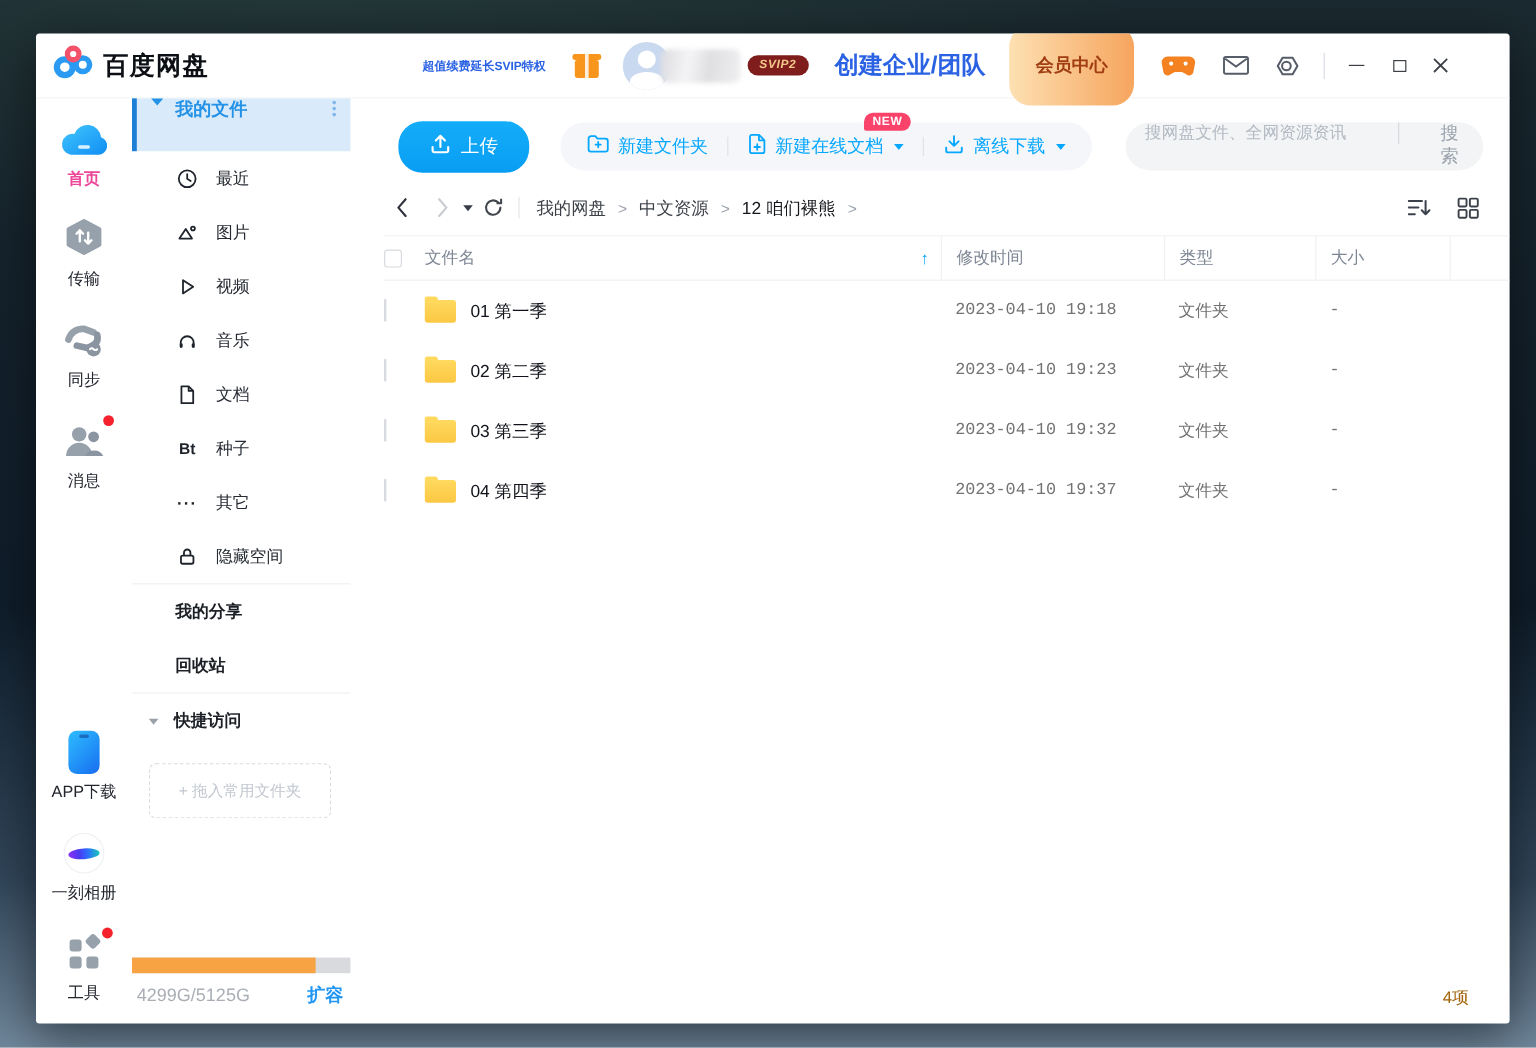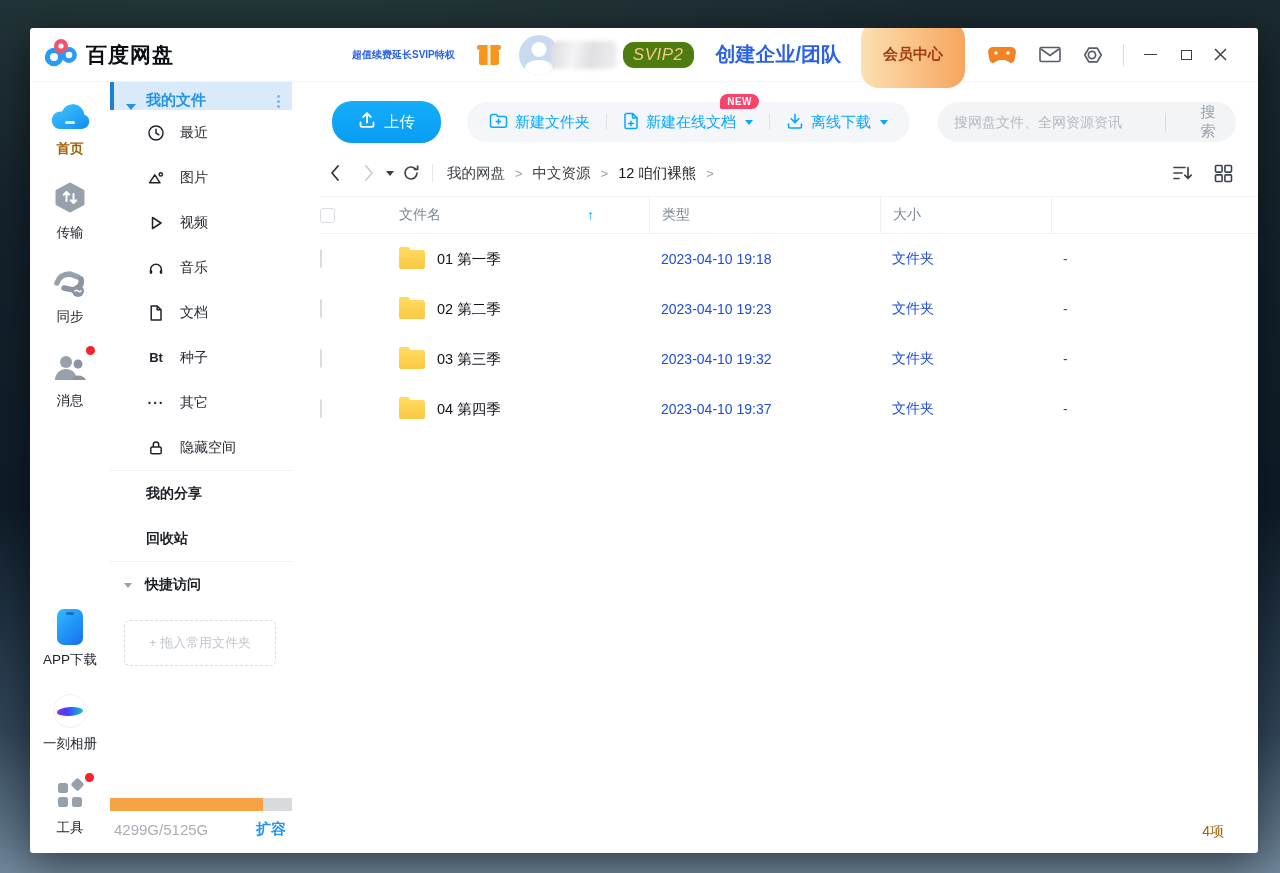--- a/index.html
+++ b/index.html
@@ -21,47 +21,47 @@
   .app-title{ font-size:21px; font-weight:bold; color:#0c0f14; margin-left:8px; letter-spacing:1px;}
   .promo{ margin-left:178px; color:#2b62e3; font-size:10px; font-weight:bold; cursor:pointer;}
   .gift{ width:20px; height:15px; background:#f8951d; border-radius:2px; position:relative; margin-left:24px; margin-top:5px;}
   .gift::before{ content:''; position:absolute; left:-2px; right:-2px; top:-5px; height:5px; background:#f8951d; border-radius:2px;}
   .gift::after{ content:''; position:absolute; left:50%; transform:translateX(-50%); top:-5px; bottom:0; width:3px; background:#fff; opacity:.85;}
   .avatar{ width:40px; height:40px; border-radius:50%; background:#c9d9f0; margin-left:20px; position:relative; overflow:hidden; flex:0 0 40px;}
   .avatar::before{ content:''; position:absolute; top:7px; left:50%; transform:translateX(-50%); width:15px; height:15px; background:#fff; border-radius:50%;}
   .avatar::after{ content:''; position:absolute; top:25px; left:50%; transform:translateX(-50%); width:28px; height:16px; background:#fff; border-radius:50% 50% 0 0;}
   .name-blur{ width:66px; height:28px; margin-left:-8px; border-radius:6px;
     background:linear-gradient(100deg,#dcdcdf 0%,#f4f4f6 35%,#dfdfe2 60%,#efeff1 100%); filter:blur(2px);}
-  .svip-badge{ margin-left:6px; background:#4d7c0f; color:#f2c98a; font-size:17px; font-weight:normal; font-style:italic;
+  .svip-badge{ margin-left:6px; background:#7f1d1d; color:#f2c98a; font-size:10px; font-weight:bold; font-style:italic;
     padding:3px 10px; border-radius:11px; letter-spacing:.5px;}
   .team-link{ margin-left:22px; color:#2b62e3; font-size:20px; font-weight:bold; cursor:pointer;}
   .member-btn{ margin-left:20px; background:linear-gradient(90deg,#fde0b2,#f6a55e); color:#a13d12; font-size:15px; font-weight:bold;
     padding:24px 22px; border-radius:18px; border:none; cursor:pointer;}
   .tb-icon{ display:inline-flex; align-items:center; justify-content:center; cursor:pointer;}
   .tb-sep{ width:1px; height:22px; background:#d9dce1; margin-left:20px;}
   .win-btn{ display:inline-flex; align-items:center; justify-content:center; width:20px; height:20px; cursor:pointer;}
   .min-glyph{ width:13px; border-top:1.6px solid #3d4147; display:inline-block;}
   .max-glyph{ width:11px; height:10px; border:1.5px solid #3d4147; display:inline-block;}
   
   .app-body{ flex:1; display:flex; min-height:0;}
   
   .rail{ width:80px; flex:0 0 80px; display:flex; flex-direction:column; align-items:center; padding-top:14px;}
   .rail-item{ display:flex; flex-direction:column; align-items:center; margin-bottom:22px; cursor:pointer; position:relative;}
   .rail-item .ric{ height:40px; display:flex; align-items:center; justify-content:center; position:relative;}
   .rail-label{ font-size:13.5px; color:#21252c; margin-top:4px;}
-  .rail-item.active .rail-label{ color:#a16207; font-weight:bold;}
+  .rail-item.active .rail-label{ color:#ec4899; font-weight:bold;}
   .red-dot{ position:absolute; top:-2px; right:-7px; width:9px; height:9px; border-radius:50%; background:#f5222d;}
   .rail-spacer{ margin-top:auto;}
   .phone-ic{ width:26px; height:36px; border-radius:7px; background:linear-gradient(135deg,#2fbcff 0%,#1d86f5 70%,#1a6cf0 100%); position:relative;}
   .phone-ic::before{ content:''; position:absolute; top:3px; left:50%; transform:translateX(-50%); width:8px; height:3px; border-radius:2px; background:rgba(10,40,120,.45);}
   .lens-ic{ width:34px; height:34px; border-radius:50%; border:1px solid #f0f1f3; display:flex; align-items:center; justify-content:center;}
   .lens-ic i{ width:26px; height:9px; border-radius:50%; background:linear-gradient(90deg,#8b2ff5,#4a3bf0 35%,#2f6bff 60%,#18c7b8 100%); transform:rotate(-4deg);}
   
   .nav-panel{ width:182px; flex:0 0 182px; display:flex; flex-direction:column; font-size:14px; position:relative;}
-  .nav-active{ height:28px; background:#d9ebfa; border-left:4px solid #1c7fd5; display:flex; align-items:flex-end; padding:0 10px 0 12px; cursor:pointer;}
+  .nav-active{ height:44px; background:#d9ebfa; border-left:4px solid #1c7fd5; display:flex; align-items:flex-start; padding:0 10px 0 12px; cursor:pointer;}
   .tri-down{ width:0; height:0; border-left:5px solid transparent; border-right:5px solid transparent; border-top:6px solid #2492e6;}
   .nav-active .lbl{ color:#2492e6; font-weight:bold; font-size:15px; margin-left:10px; flex:1;}
   .vdots{ display:flex; flex-direction:column; gap:2px; padding:2px;}
   .vdots i{ width:3px; height:3px; border-radius:50%; background:#7fb6ea;}
   .nav-item{ height:45px; display:flex; align-items:center; padding-left:36px; cursor:pointer; color:#262b33;}
   .nav-item .nic{ width:20px; display:flex; justify-content:center; margin-right:14px; font-weight:bold; color:#1f242c;}
   .nav-div{ border-top:1px solid #f0f1f4; margin:0 0 0 0;}
   .nav-link{ height:45px; display:flex; align-items:center; padding-left:36px; font-weight:bold; color:#1c2026; cursor:pointer;}
   .quick-row{ height:46px; display:flex; align-items:center; padding-left:14px; cursor:pointer;}
   .quick-row .tri{ width:0;height:0;border-left:4.5px solid transparent;border-right:4.5px solid transparent;border-top:5.5px solid #9aa1ab;}
@@ -78,50 +78,50 @@
   .main{ flex:1; display:flex; flex-direction:column; position:relative; min-width:0;}
   .toolbar{ flex:0 0 68px; display:flex; align-items:center; padding:12px 22px 0 40px;}
   .upload-btn{ display:flex; align-items:center; gap:8px; background:linear-gradient(180deg,#14adf8,#089df4); color:#fff;
     font-size:15.5px; border:none; border-radius:20px; padding:10px 26px; cursor:pointer;}
   .tool-group{ margin-left:26px; background:#f4f6f9; border-radius:20px; height:40px; display:flex; align-items:center; padding:0 6px; position:relative;}
   .tool-item{ display:flex; align-items:center; gap:7px; color:#06a7ff; font-size:15px; padding:0 16px; cursor:pointer; position:relative; height:100%;}
   .tool-sep{ width:1px; height:16px; background:#dfe3e8;}
   .caret{ width:0;height:0;border-left:4.5px solid transparent;border-right:4.5px solid transparent;border-top:5.5px solid #06a7ff; margin-left:2px;}
   .new-badge{ position:absolute; top:-8px; right:10px; background:#f9436b; color:#fff; font-size:10px; font-weight:bold;
     padding:2px 7px; border-radius:8px 8px 8px 2px; letter-spacing:.5px;}
-  .search-pill{ margin-left:auto; width:298px; height:40px; background:#f2f4f6; border-radius:20px; display:flex; align-items:center; padding:0 16px;gap:18px;}
+  .search-pill{ margin-left:auto; width:298px; height:40px; background:#f2f4f6; border-radius:20px; display:flex; align-items:flex-start; padding:0 16px;gap:18px;}
   .search-pill input{ flex:1; border:none; background:transparent; outline:none; font-size:14px; color:#333; font-family:inherit;}
   .search-pill input::placeholder{ color:#b4bac3;}
   .search-sep{ width:1px; height:18px; background:#d7dbe0; margin:0 12px;}
   .search-btn{ color:#9aa1ab; font-size:15px; cursor:pointer; background:none; border:none; font-family:inherit;}
   
   .crumb-row{ flex:0 0 46px; display:flex; align-items:center; padding:0 24px 0 32px;}
   .nav-arrow{ display:inline-flex; align-items:center; justify-content:center; width:22px; height:22px; cursor:pointer;}
   .crumb-caret{ width:0;height:0;border-left:4.5px solid transparent;border-right:4.5px solid transparent;border-top:5.5px solid #383d45; margin:0 6px; cursor:pointer;}
   .crumb-sep-line{ width:1px; height:18px; background:#e3e6ea; margin:0 14px 0 10px;}
   .crumbs{ display:flex; align-items:center; gap:10px; font-size:14.5px; color:#3c4047;}
   .crumbs .gt{ color:#9aa1ab; font-size:13px;}
   .crumb{ cursor:pointer;}
   .crumb.current{ color:#14171c;}
   .crumb-right{ margin-left:auto; display:flex; align-items:center; gap:18px;}
   
   .file-table{ flex:1; display:flex; flex-direction:column; padding-left:28px; min-height:0;}
-  .trow{ display:grid; grid-template-columns:34px 1fr 186px 126px 112px 50px; align-items:center;gap:45px;}
+  .trow{ display:grid; grid-template-columns:34px 1fr 186px 126px 112px 50px; align-items:center;}
   .thead{ height:38px; border-top:1px solid #f2f3f5; border-bottom:1px solid #eef0f2; color:#7d8694; font-size:14px;}
   .thead .cell{ height:100%; display:flex; align-items:center;}
   .thead .cell.bordered{ border-left:1px solid #eef0f2; padding-left:12px;}
   .name-head{ justify-content:space-between; padding-right:10px;}
   .sort-up{ color:#06a7ff; font-size:14px; font-weight:bold;}
   .tbody .trow{ height:50px;}
   .cbox{ width:15px; height:15px; border:1px solid #d8dbe0; border-radius:3px; background:#fff; cursor:pointer;}
   .name-cell{ display:flex; align-items:center; gap:12px; cursor:pointer;}
   .folder{ width:26px; height:19px; background:linear-gradient(180deg,#ffd95e,#fbc843); border-radius:2.5px; position:relative; flex:0 0 26px;}
   .folder::before{ content:''; position:absolute; top:-3px; left:0; width:11px; height:5px; background:#ffd95e; border-radius:2px 3px 0 0;}
   .fname{ color:#10131a; font-size:14.5px;}
-  .fcol{ color:#1d4ed8; font-size:14px; padding-left:12px;}
+  .fcol{ color:#737373; font-size:14px; padding-left:12px;font-family:Liberation Mono, monospace;}
   .count-badge{ position:absolute; right:34px; bottom:12px; color:#a16207; font-size:14px;}
 </style>
 </head>
 <body>
 
 <div class="window">
 
   <div class="titlebar">
     <div class="logo-wrap">
       <span>
@@ -455,20 +455,21 @@
 
       <div class="file-table">
         <div class="trow thead">
           <div class="cell">
               <span class="cbox"></span>
             </div>
           <div class="cell name-head">
             <span>文件名</span>
             <span class="sort-up">↑</span>
           </div>
+          <div class="cell bordered">修改时间</div>
           <div class="cell bordered">类型</div>
           <div class="cell bordered">大小</div>
           <div class="cell bordered"></div>
         </div>
 
         <div class="tbody">
           <div class="trow">
             <div><span class="cbox"></span></div>
             <div class="name-cell">
                 <span class="folder"></span>

